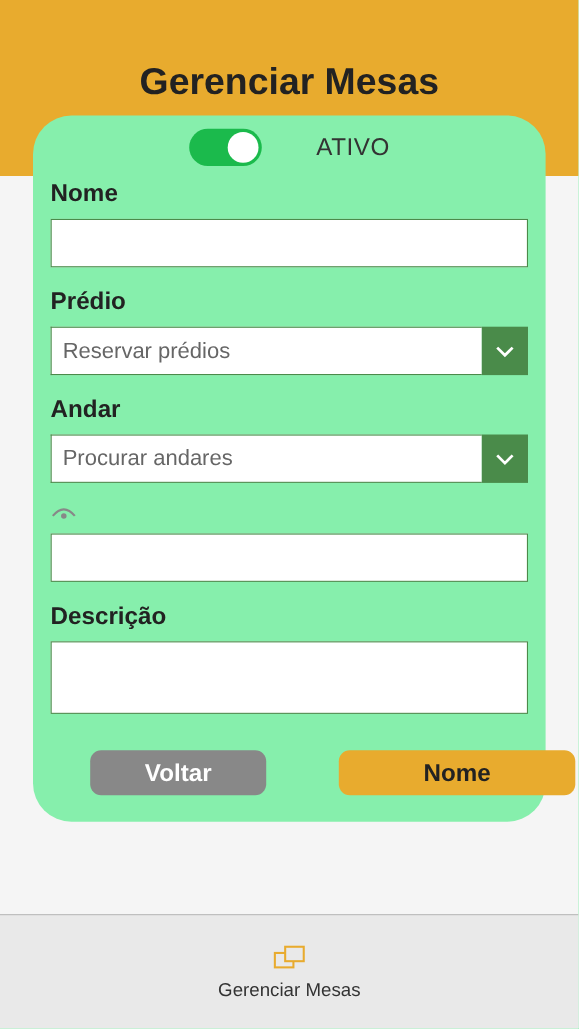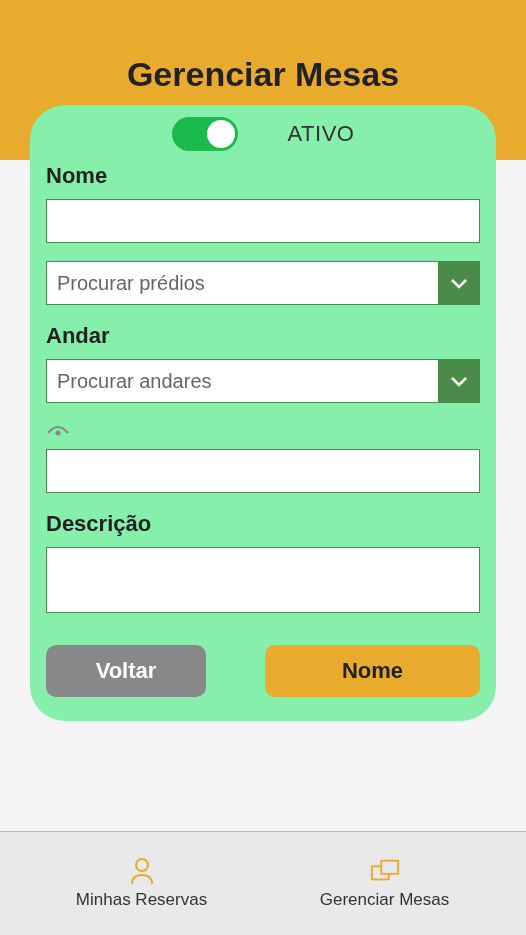--- a/index.html
+++ b/index.html
@@ -133,27 +133,28 @@
       display: inline-flex;
       align-items: center;
     }
     .button-row {
       display: flex;
       gap: 30px;
       margin-top: 28px;
       justify-content: space-between;
     }
     .btn {
-      height: 52px;
+      height: 41px;
       border: none;
       border-radius: 10px;
       font-size: 22px;
       font-weight: 600;
       cursor: pointer;
       flex: 0 0 auto;
+      margin-left: 36px;
     }
     .btn-back {
       width: 160px;
       background: #888;
       color: #fff;
     }
     .btn-create {
       width: 215px;
       background: #e8ab2e;
       color: #222;
@@ -208,22 +209,23 @@
     </div>
     <span class="toggle-label">ATIVO</span>
   </div>
 
   <div class="field">
     <div class="field-label">Nome</div>
     <input type="text" class="text-input" value="" style="">
   </div>
 
   <div class="field">
+    <div class="field-label">Prédio</div>
     <div class="select-wrap">
-      <div class="select-input">Procurar prédios</div>
+      <div class="select-input">Reservar prédios</div>
       <div class="select-arrow">
         <svg width="20" height="14" viewBox="0 0 20 14">
           <polyline points="3,4 10,11 17,4" stroke="#fff" stroke-width="2.5" fill="none"></polyline>
         </svg>
       </div>
     </div>
   </div>
 
   <div class="field">
     <div class="field-label">Andar</div>
@@ -257,29 +259,20 @@
   <div class="button-row">
     <button class="btn btn-back">Voltar</button>
     <button class="btn btn-create">Nome</button>
   </div>
 
 </div>
 
 <div class="bottom-nav">
   <div class="nav-item">
     <div class="nav-icon">
-      <svg width="26" height="28" viewBox="0 0 26 28">
-        <circle cx="13" cy="8" r="6" stroke="#e8ab2e" stroke-width="2" fill="none"></circle>
-        <path d="M3 27 Q3 18 13 18 Q23 18 23 27" stroke="#e8ab2e" stroke-width="2" fill="none"></path>
-      </svg>
-    </div>
-    <div class="nav-label">Minhas Reservas</div>
-  </div>
-  <div class="nav-item">
-    <div class="nav-icon">
       <svg width="32" height="26" viewBox="0 0 32 26">
         <rect x="2" y="8" width="18" height="14" stroke="#e8ab2e" stroke-width="2" fill="none"></rect>
         <rect x="12" y="2" width="18" height="14" stroke="#e8ab2e" stroke-width="2" fill="#e9e9e9"></rect>
       </svg>
     </div>
     <div class="nav-label">Gerenciar Mesas</div>
   </div>
 </div>
 
 </body></html>

